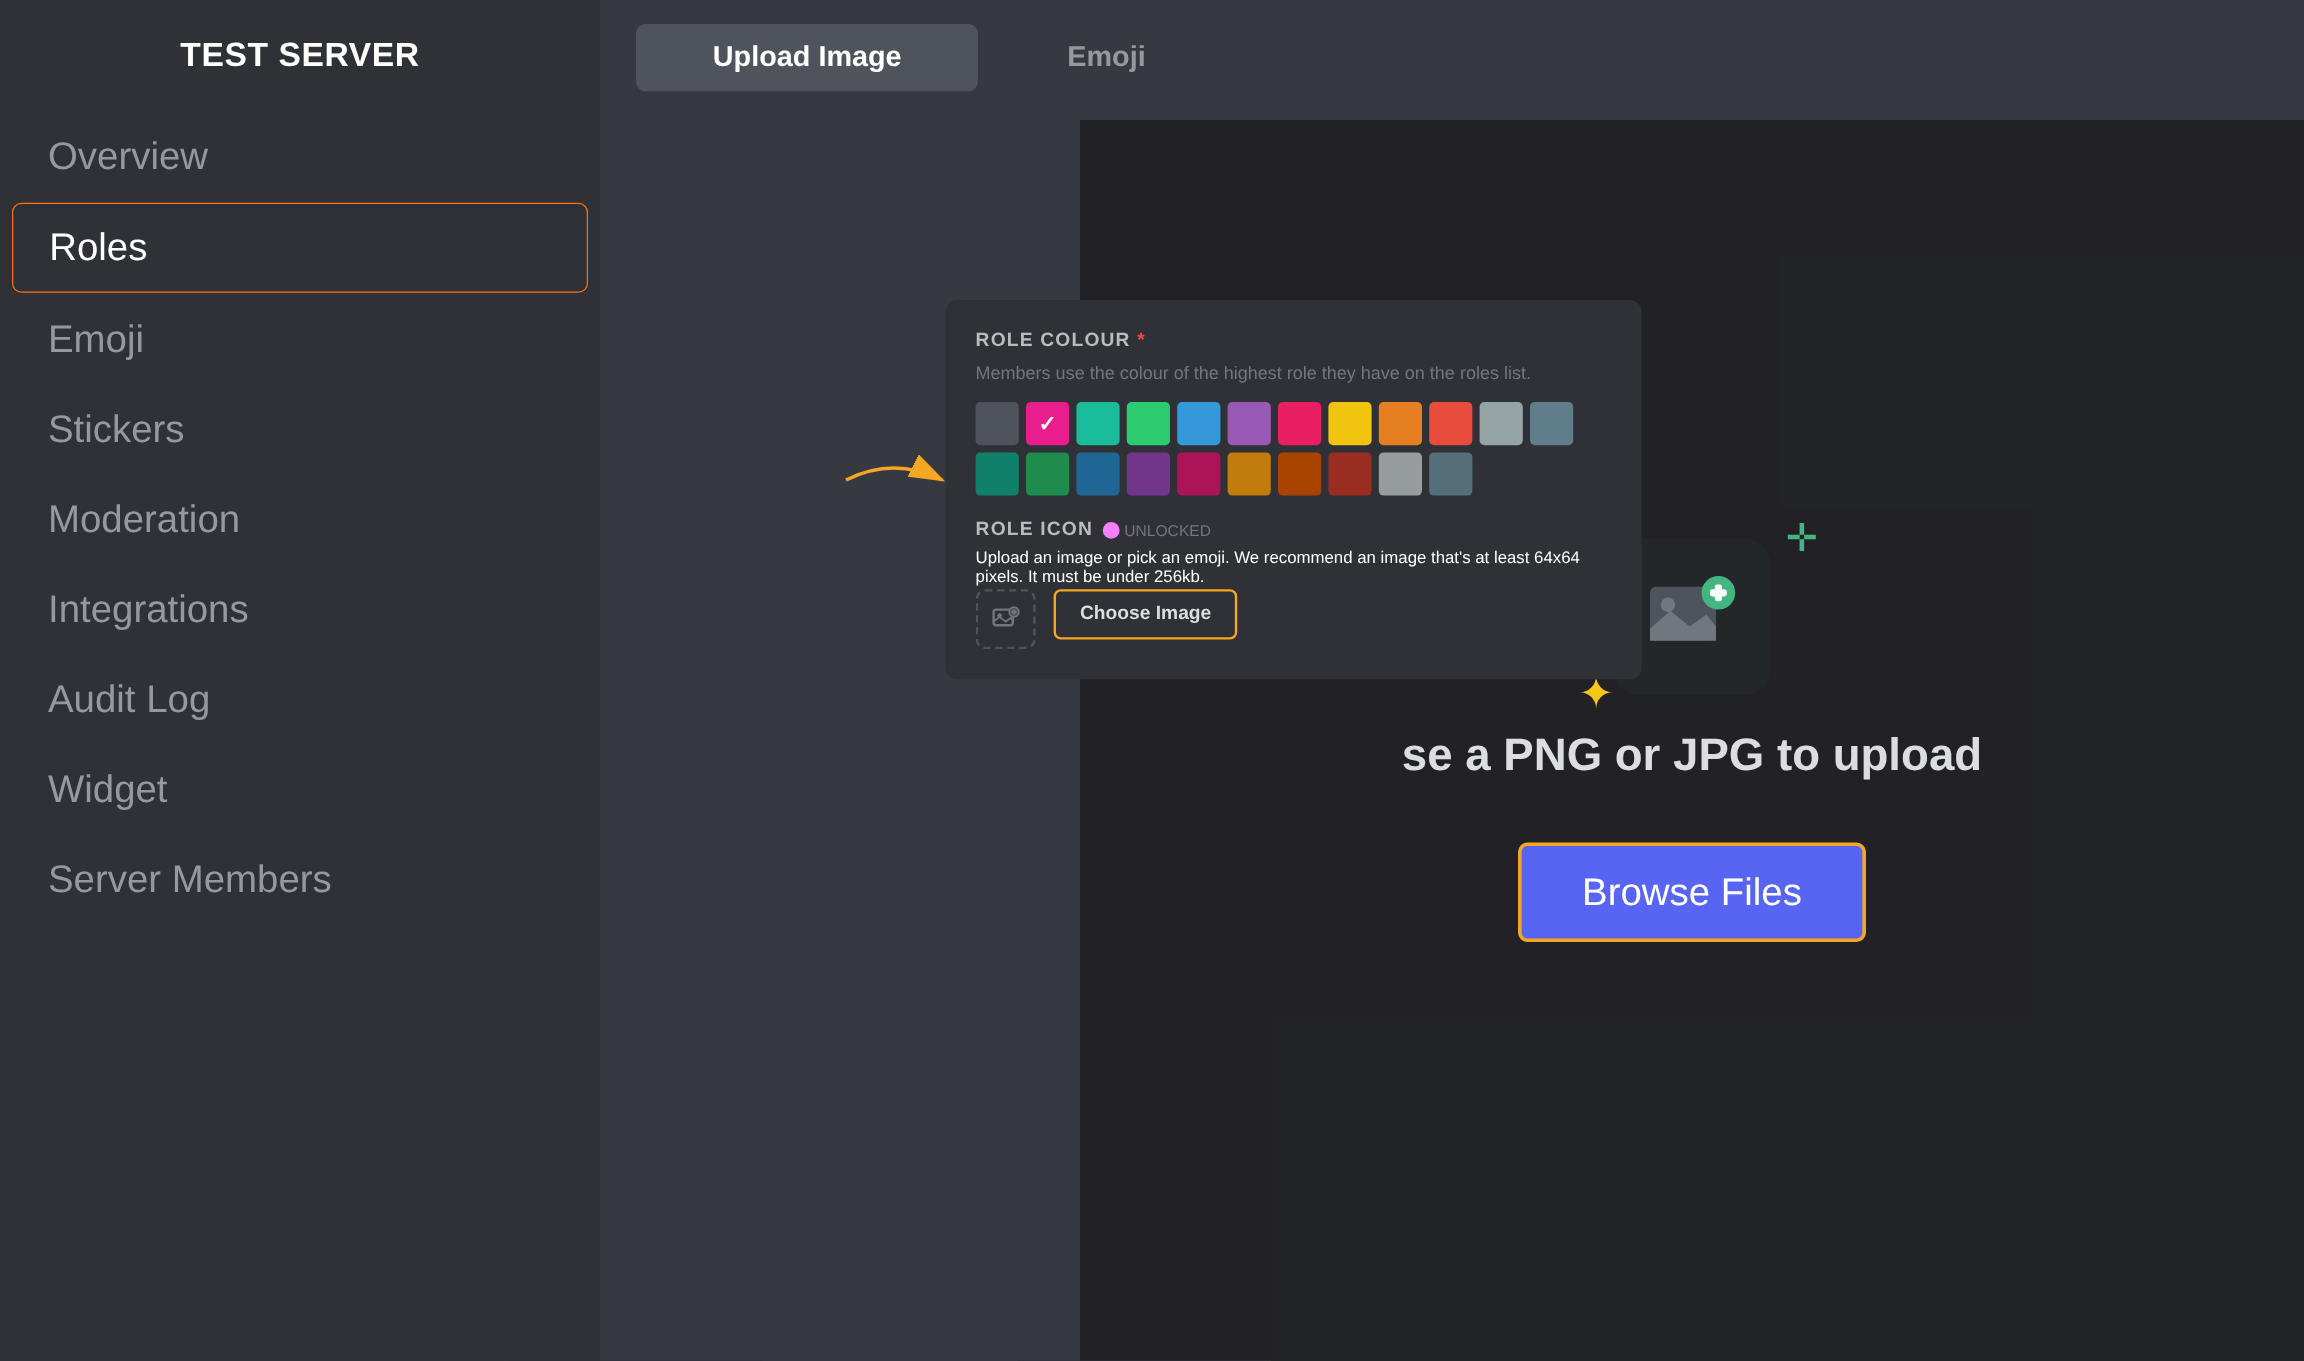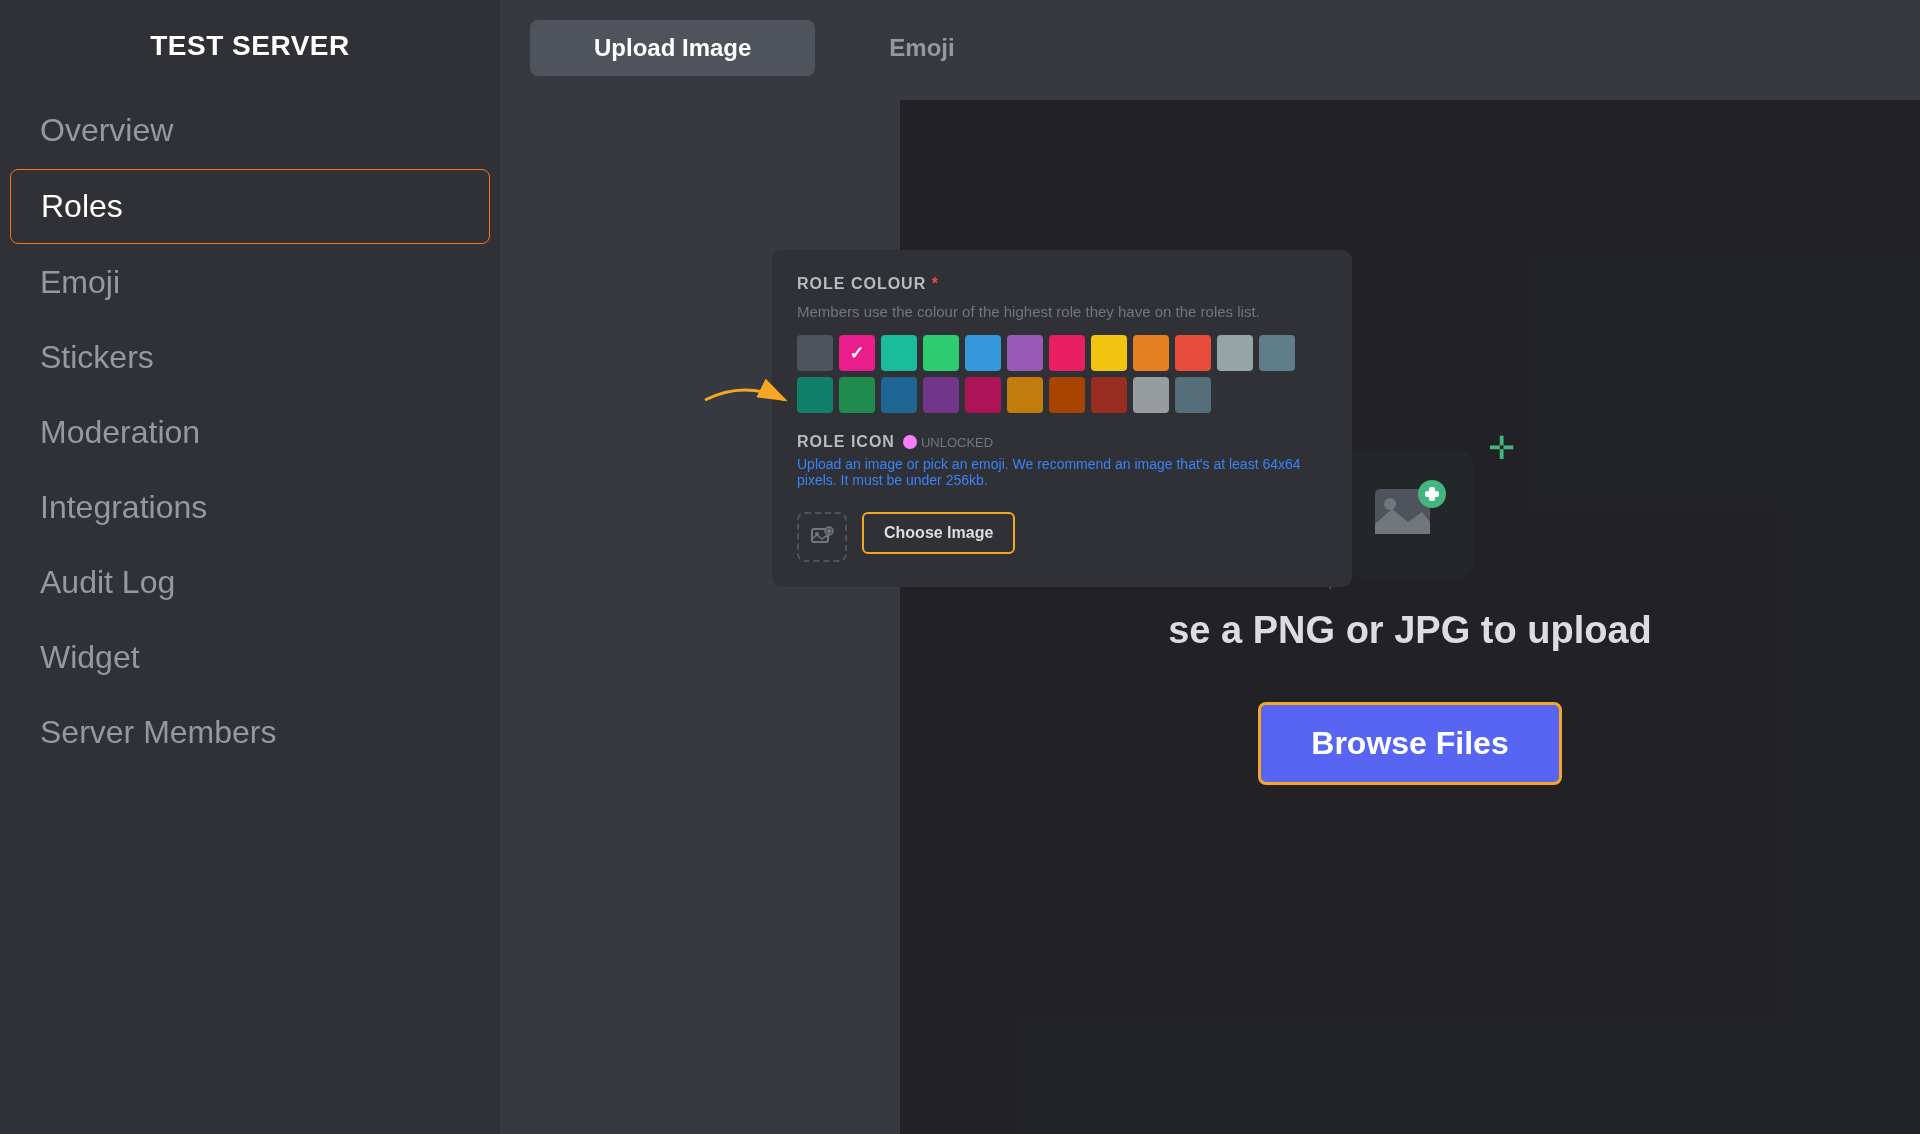--- a/index.html
+++ b/index.html
@@ -146,36 +146,36 @@
 
     .upload-text {
       font-size: 38px;
       color: #dcddde;
       margin-bottom: 30px;
       font-weight: 700;
     }
 
     .browse-btn {
       font-size: 32px;
-      font-weight: 700;
+      font-weight: 400;
       color: #ffffff;
       background: #5865f2;
       border: 3px solid #f5a623;
       border-radius: 8px;
       padding: 20px 50px;
       cursor: pointer;
       outline: none;
       margin-top: 20px;
     }
 
     
     .role-panel {
       position: absolute;
       top: 250px;
-      left: 272px;
+      left: 288px;
       width: 580px;
       background: #2f3136;
       border-radius: 10px;
       padding: 25px;
       z-index: 20;
     }
 
     .role-colour-label {
       font-size: 16px;
       font-weight: 700;
@@ -252,22 +252,22 @@
     .boost-icon {
       width: 14px;
       height: 14px;
       background: #f47fff;
       border-radius: 50%;
       display: inline-block;
     }
 
     .role-icon-desc {
       font-size: 14px;
-      color: #3b82f6;
-      margin-bottom: 24px;
+      color: #ffffff;
+      margin-bottom: 3px;
     }
 
     .role-icon-row {
       display: flex;
       align-items: flex-start;
       gap: 15px;
     }
 
     .add-icon-box {
       width: 50px;

